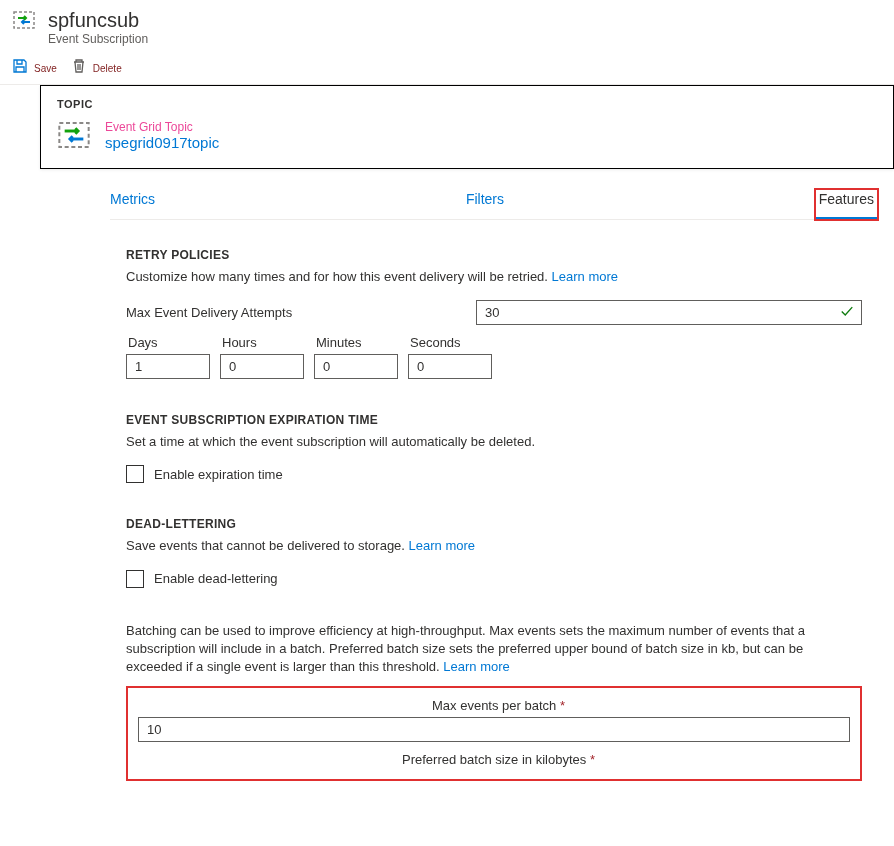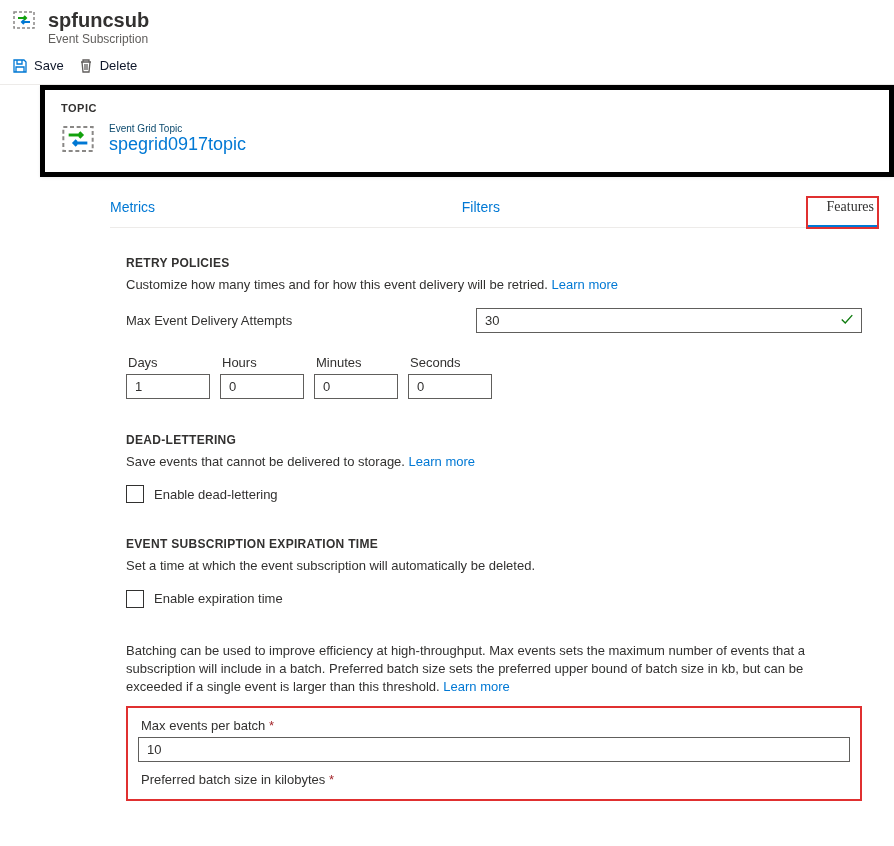--- a/index.html
+++ b/index.html
@@ -1,62 +1,62 @@
 <!DOCTYPE html>
 <html><head>
 <meta charset="utf-8">
 <style>
   * { box-sizing: border-box; margin: 0; padding: 0; }
   body { font-family: "Segoe UI", Arial, sans-serif; font-size: 13px; color: #323130; background: #fff; }
   
   .header { display: flex; align-items: flex-start; padding: 8px 12px 6px 12px; }
   .header-icon { width: 24px; height: 24px; display: flex; align-items: center; justify-content: center; margin-right: 12px; }
   .header-text { display: flex; flex-direction: column; }
-  .header-title { font-size: 20px; font-weight: 700; color: #323130; line-height: 1.2; }
+  .header-title { font-size: 20px; font-weight: 400; color: #323130; line-height: 1.2; }
   .header-subtitle { font-size: 12px; color: #605e5c; }
 
   .toolbar { display: flex; gap: 14px; padding: 6px 12px 10px 12px; border-bottom: 1px solid #edebe9; }
-  .toolbar-btn { display: flex; align-items: flex-start; gap: 6px; cursor: pointer; font-size: 13px; color: #0f172a; }
+  .toolbar-btn { display: flex; align-items: flex-end; gap: 6px; cursor: pointer; font-size: 10px; color: #7f1d1d; }
   .toolbar-btn svg { width: 16px; height: 16px; }
 
-  .topic-card { border: 5px solid #000000; box-shadow: 0 1px 3px rgba(0,0,0,0.08); margin: 0 0 0 40px; padding: 12px 1px 16px 16px; width: calc(100% - 40px); }
+  .topic-card { border: 1px solid #000000; box-shadow: 0 1px 3px rgba(0,0,0,0.08); margin: 0 0 0 40px; padding: 12px 1px 16px 16px; width: calc(100% - 40px); }
   .topic-label { font-size: 11px; font-weight: 600; letter-spacing: 0.5px; text-transform: uppercase; color: #323130; margin-bottom: 8px; }
   .topic-body { display: flex; align-items: center; gap: 14px; }
   .topic-icon { width: 34px; height: 34px; display:flex; align-items:center; justify-content:center; }
-  .topic-type { font-size: 10px; color: #0c4a6e; }
-  .topic-link { font-size: 18px; color: #0078d4; cursor: pointer; }
+  .topic-type { font-size: 12px; color: #ec4899; }
+  .topic-link { font-size: 15px; color: #0078d4; cursor: pointer; }
 
   .content { padding: 20px 16px 20px 110px; }
 
   .tabs { display: flex; gap: 30px; border-bottom: 1px solid #edebe9; margin-bottom: 28px; justify-content: space-between; }
   .tab { padding: 2px 0 10px 0; font-size: 14px; color: #0078d4; cursor: pointer; }
   .tab.active { color: #323130; border-bottom: 3px solid #0078d4; margin-bottom: -1px; }
-  .tab.hl { outline: 2px solid #e03030; outline-offset: -1px; padding-left:20px; padding-right:4px;font-family:Liberation Serif, serif; }
+  .tab.hl { outline: 2px solid #e03030; outline-offset: -1px; padding-left:4px; padding-right:4px; }
 
   .section { margin: 0 16px 34px 16px; }
   .section-title { font-size: 12px; font-weight: 600; letter-spacing: 0.3px; color: #323130; margin-bottom: 6px; }
   .section-desc { font-size: 13px; color: #323130; margin-bottom: 14px; line-height: 1.4; }
   .link-inline { color: #0078d4; cursor: pointer; }
 
   .field-row { display: flex; align-items: center; margin-bottom: 10px; }
   .field-label { width: 350px; font-size: 13px; color: #323130; }
   .field-input-wrap { flex: 1; position: relative; }
   input[type="text"] { width: 100%; border: 1px solid #605e5c; padding: 4px 8px; font-size: 13px; font-family: inherit; color:#323130; }
   .input-check { position: absolute; right: 8px; top: 50%; transform: translateY(-50%); color: #107c10; }
 
   .ttl-grid { display: flex; gap: 10px; }
   .ttl-col { display: flex; flex-direction: column; flex: 1; }
-  .ttl-col.small { flex: 0 0 84px; margin-top: 12px; }
+  .ttl-col.small { flex: 0 0 84px; }
   .ttl-head { font-size: 13px; color: #323130; margin-bottom: 4px; padding-left:2px; }
 
   .checkbox-row { display: flex; align-items: center; gap: 10px; margin-top: 6px; }
   .checkbox { width: 18px; height: 18px; border: 1px solid #323130; cursor: pointer; }
 
   .hl-box { border: 2px solid #e03030; padding: 6px 10px 8px 10px; margin-top: -4px; }
-  .batch-label { font-size: 13px; margin: 4px 0 4px 3px; }
+  .batch-label { font-size: 13px; margin: 4px 0 4px 9px; text-align: center; }
   .req-star { color: #a4262c; }
 </style>
 </head>
 <body>
 
 <div class="header">
   <div class="header-icon">
     <svg viewBox="0 0 24 24" width="24" height="24">
       <rect x="2" y="4" width="20" height="16" fill="none" stroke="#8a8886" stroke-width="1.5" stroke-dasharray="3 2"></rect>
       <path d="M6 10 L14 10" stroke="#13a10e" stroke-width="2"></path>
@@ -146,37 +146,37 @@
         </div>
         <div class="ttl-col small">
           <div class="ttl-head">Seconds</div>
           <input type="text" value="0" style="">
         </div>
       </div>
     </div>
   </div>
 
   <div class="section">
+    <div class="section-title">EVENT SUBSCRIPTION EXPIRATION TIME</div>
+    <div class="section-desc">Set a time at which the event subscription will automatically be deleted.</div>
+    <div class="checkbox-row">
+      <div class="checkbox"></div>
+      <span>Enable expiration time</span>
+    </div>
+  </div>
+
+  <div class="section">
     <div class="section-title">DEAD-LETTERING</div>
     <div class="section-desc">
       <span>Save events that cannot be delivered to storage.</span>
       <span class="link-inline">Learn more</span>
     </div>
     <div class="checkbox-row">
       <div class="checkbox"></div>
       <span>Enable dead-lettering</span>
-    </div>
-  </div>
-
-  <div class="section">
-    <div class="section-title">EVENT SUBSCRIPTION EXPIRATION TIME</div>
-    <div class="section-desc">Set a time at which the event subscription will automatically be deleted.</div>
-    <div class="checkbox-row">
-      <div class="checkbox"></div>
-      <span>Enable expiration time</span>
     </div>
   </div>
 
   <div class="section" style="margin-bottom:10px;">
     <div class="section-desc">
       <span>Batching can be used to improve efficiency at high-throughput. Max events sets the maximum number of events that a subscription will include in a batch. Preferred batch size sets the preferred upper bound of batch size in kb, but can be exceeded if a single event is larger than this threshold.</span>
       <span class="link-inline">Learn more</span>
     </div>
     <div class="hl-box">
       <div class="batch-label">

